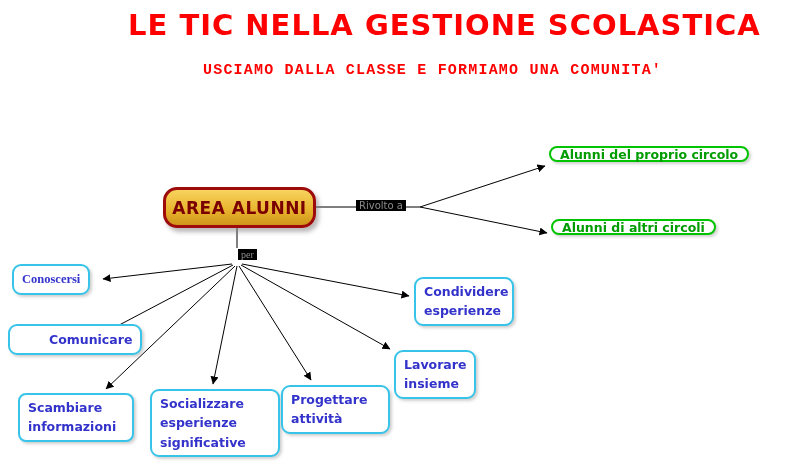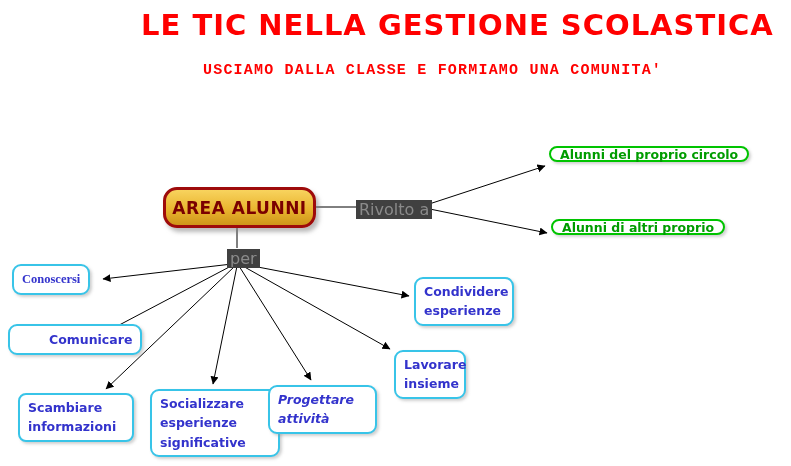--- a/index.html
+++ b/index.html
@@ -5,21 +5,20 @@
   * { margin:0; padding:0; box-sizing:border-box; }
   html,body { background:#ffffff; }
   body {
     width:791px; height:466px; position:relative; overflow:hidden;
     font-family:"DejaVu Sans", sans-serif;
   }
   .title {
     position:absolute; left:128px; top:8px;
     color:#ff0000; font-weight:bold; font-size:29px; letter-spacing:1px;
     white-space:nowrap;
-    margin-left:13px;
   }
   .subtitle {
     position:absolute; left:203px; top:62px;
     color:#ff0000; font-weight:bold; font-size:15px; letter-spacing:1.2px;
     white-space:nowrap;
     font-family:Liberation Mono, monospace;
   }
   svg.links { position:absolute; left:0; top:0; width:791px; height:466px; }
   svg.links line { stroke:#000000; stroke-width:1; }
 
@@ -46,30 +45,30 @@
     color:#3333cc; font-size:12.5px; padding:3px 8px;
     box-shadow:2px 2px 3px rgba(150,150,150,0.45);
     line-height:1.55;
   }
   .n-target-1 { left:549px; top:146px; }
   .n-target-2 { left:551px; top:219px; }
   .n-conoscersi  { left:12px;   top:264px; height:31px; white-space:nowrap;font-family:Liberation Serif, serif; }
   .n-comunicare  { left:8px;   top:324px; height:31px; white-space:nowrap;padding-left:39px; }
   .n-scambiare   { left:18px;  top:393px; width:116px;border-radius:8px; }
   .n-socializzare{ left:150px; top:389px; width:130px; }
-  .n-progettare  { left:268px; top:385px; width:109px;font-style:italic; }
-  .n-lavorare    { left:394px; top:350px; width:72px; }
+  .n-progettare  { left:281px; top:385px; width:109px; }
+  .n-lavorare    { left:394px; top:350px; width:82px; }
   .n-condividere { left:414px; top:277px; width:100px; }
 
   .conn-label {
-    position:absolute; color:#8a8a8a; font-size:16px;
-    background:#404040; padding:0 3px; white-space:nowrap;
+    position:absolute; color:#8a8a8a; font-size:10px;
+    background:#000000; padding:0 3px; white-space:nowrap;
   }
   .lbl-rivolto { left:356px; top:200px; }
-  .lbl-per     { left:227px; top:249px; }
+  .lbl-per     { left:238px; top:249px;font-family:Liberation Serif, serif; }
 </style>
 </head>
 <body>
 
 <h1 class="title">LE TIC NELLA GESTIONE SCOLASTICA</h1>
 <h2 class="subtitle">USCIAMO DALLA CLASSE E FORMIAMO UNA COMUNITA'</h2>
 
 <svg class="links" viewBox="0 0 791 466">
   <defs>
     <marker id="arrow" markerWidth="10" markerHeight="9" refX="7.5" refY="4" orient="auto" markerUnits="userSpaceOnUse">
@@ -88,21 +87,21 @@
   <line x1="241" y1="265" x2="390" y2="349" marker-end="url(#arrow)"></line>
   <line x1="242" y1="264" x2="409" y2="296" marker-end="url(#arrow)"></line>
 </svg>
 
 <div class="node root-node">AREA ALUNNI</div>
 
 <span class="conn-label lbl-rivolto">Rivolto a</span>
 <span class="conn-label lbl-per">per</span>
 
 <div class="node green-node n-target-1">Alunni del proprio circolo</div>
-<div class="node green-node n-target-2">Alunni di altri proprio</div>
+<div class="node green-node n-target-2">Alunni di altri circoli</div>
 
 <div class="node cyan-node n-conoscersi">Conoscersi</div>
 <div class="node cyan-node n-comunicare">Comunicare</div>
 <div class="node cyan-node n-scambiare">Scambiare informazioni</div>
 <div class="node cyan-node n-socializzare">Socializzare esperienze significative</div>
 <div class="node cyan-node n-progettare">Progettare attività</div>
 <div class="node cyan-node n-lavorare">Lavorare insieme</div>
 <div class="node cyan-node n-condividere">Condividere esperienze</div>
 
 </body></html>

